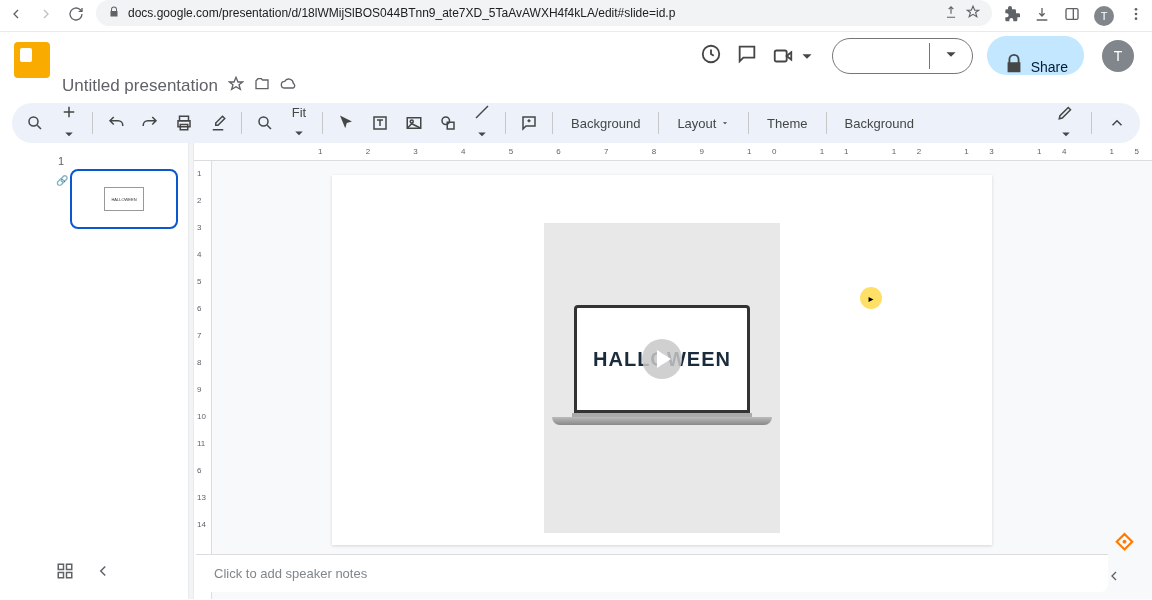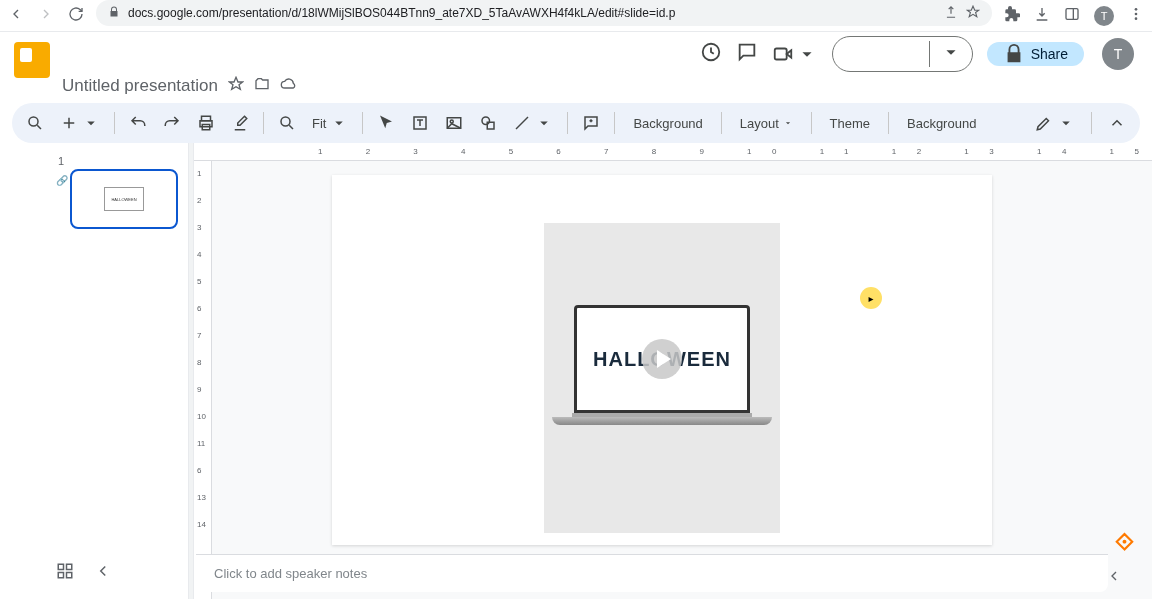--- a/index.html
+++ b/index.html
@@ -23,27 +23,27 @@
 .doc-title { font-size: 17px; color: #5f6368; }
 .title-icons { display: flex; gap: 10px; color: #5f6368; }
 .title-icons svg { width: 16px; height: 16px; }
 .menu-row { display: flex; gap: 4px; margin-top: 2px; }
 .menu-row span { font-size: 13px; color: #202124; padding: 3px 7px; border-radius: 4px; }
 .header-right { display: flex; align-items: center; gap: 14px; padding-right: 6px; }
 .header-right svg { width: 22px; height: 22px; color: #444746; }
 .slideshow-btn { display: flex; align-items: center; border: 1px solid #747775; border-radius: 20px; height: 36px; overflow: hidden; }
 .slideshow-btn .main { padding: 0 16px; font-size: 14px; color: #444746; }
 .slideshow-btn .drop { border-left: 1px solid #747775; padding: 0 10px; }
-.share-btn { display: flex; align-items: center; gap: 6px; background: #c2e7ff; border-radius: 20px; height: 24px; padding: 0 16px; font-size: 14px; color: #001d35; }
+.share-btn { display: flex; align-items: flex-end; gap: 6px; background: #c2e7ff; border-radius: 20px; height: 39px; padding: 0 16px; font-size: 14px; color: #001d35; }
 .avatar-big { width: 32px; height: 32px; border-radius: 50%; background: #80868b; color: #fff; display: flex; align-items: center; justify-content: center; font-size: 14px; margin-left: 4px; }
 
 
 .toolbar { display: flex; align-items: center; height: 40px; margin: 6px 12px 0 12px; background: #edf2fa; border-radius: 24px; padding: 0 8px; gap: 4px; color: #444746; font-size: 13px; }
 .toolbar .sep { width: 1px; height: 22px; background: #c7c7c7; margin: 0 4px; }
-.tbtn { padding: 4px 6px; display: flex; align-items: center; gap: 4px; border-radius: 4px; }
+.tbtn { padding: 4px 6px; display: flex; align-items: center; gap: 4px; border-radius: 4px; flex-direction: column; }
 .tbtn svg { width: 18px; height: 18px; }
 .toolbar .text-btn { padding: 4px 10px; color: #444746; }
 .toolbar-right { margin-left: auto; display: flex; gap: 6px; align-items: center; }
 
 
 .main { display: flex; height: 456px; position: relative; }
 .filmstrip { width: 188px; display: flex; flex-direction: column; align-items: flex-start; padding: 12px 0 0 0; }
 .slide-num { font-size: 11px; color: #5f6368; margin: 0 0 0 58px; }
 .attach-icon { font-size: 10px; color: #5f6368; margin: 20px 0 0 56px; position: absolute; }
 .thumb { width: 108px; height: 60px; border: 2px solid #0b57d0; border-radius: 8px; margin: 2px 0 0 70px; background: linear-gradient(#fff, #fff); display: flex; align-items: center; justify-content: center; }

